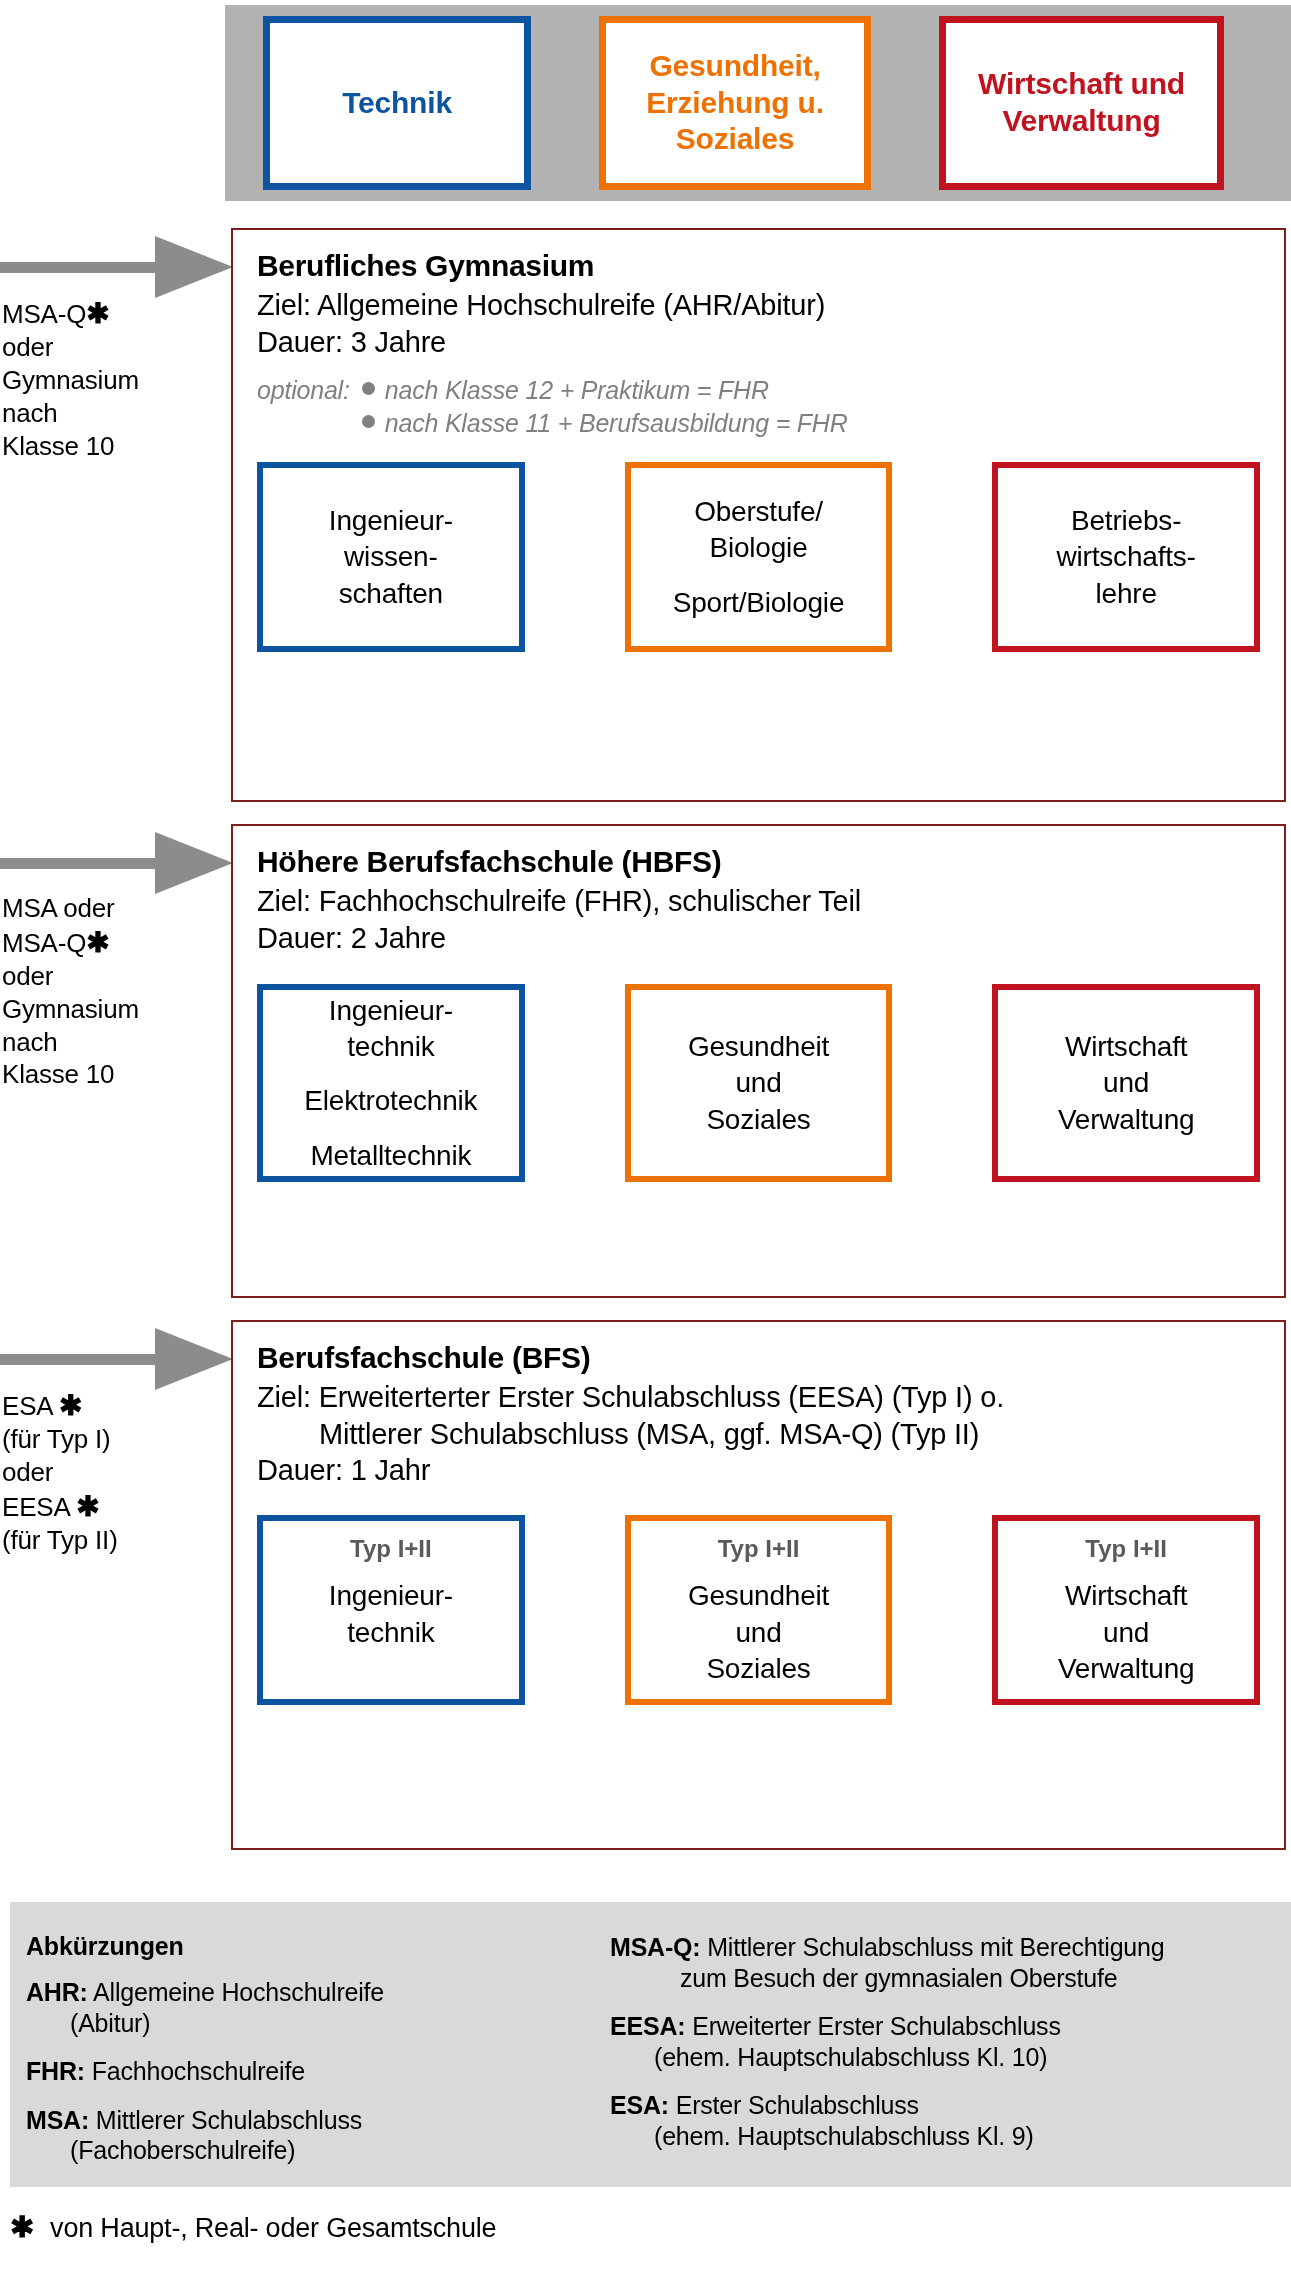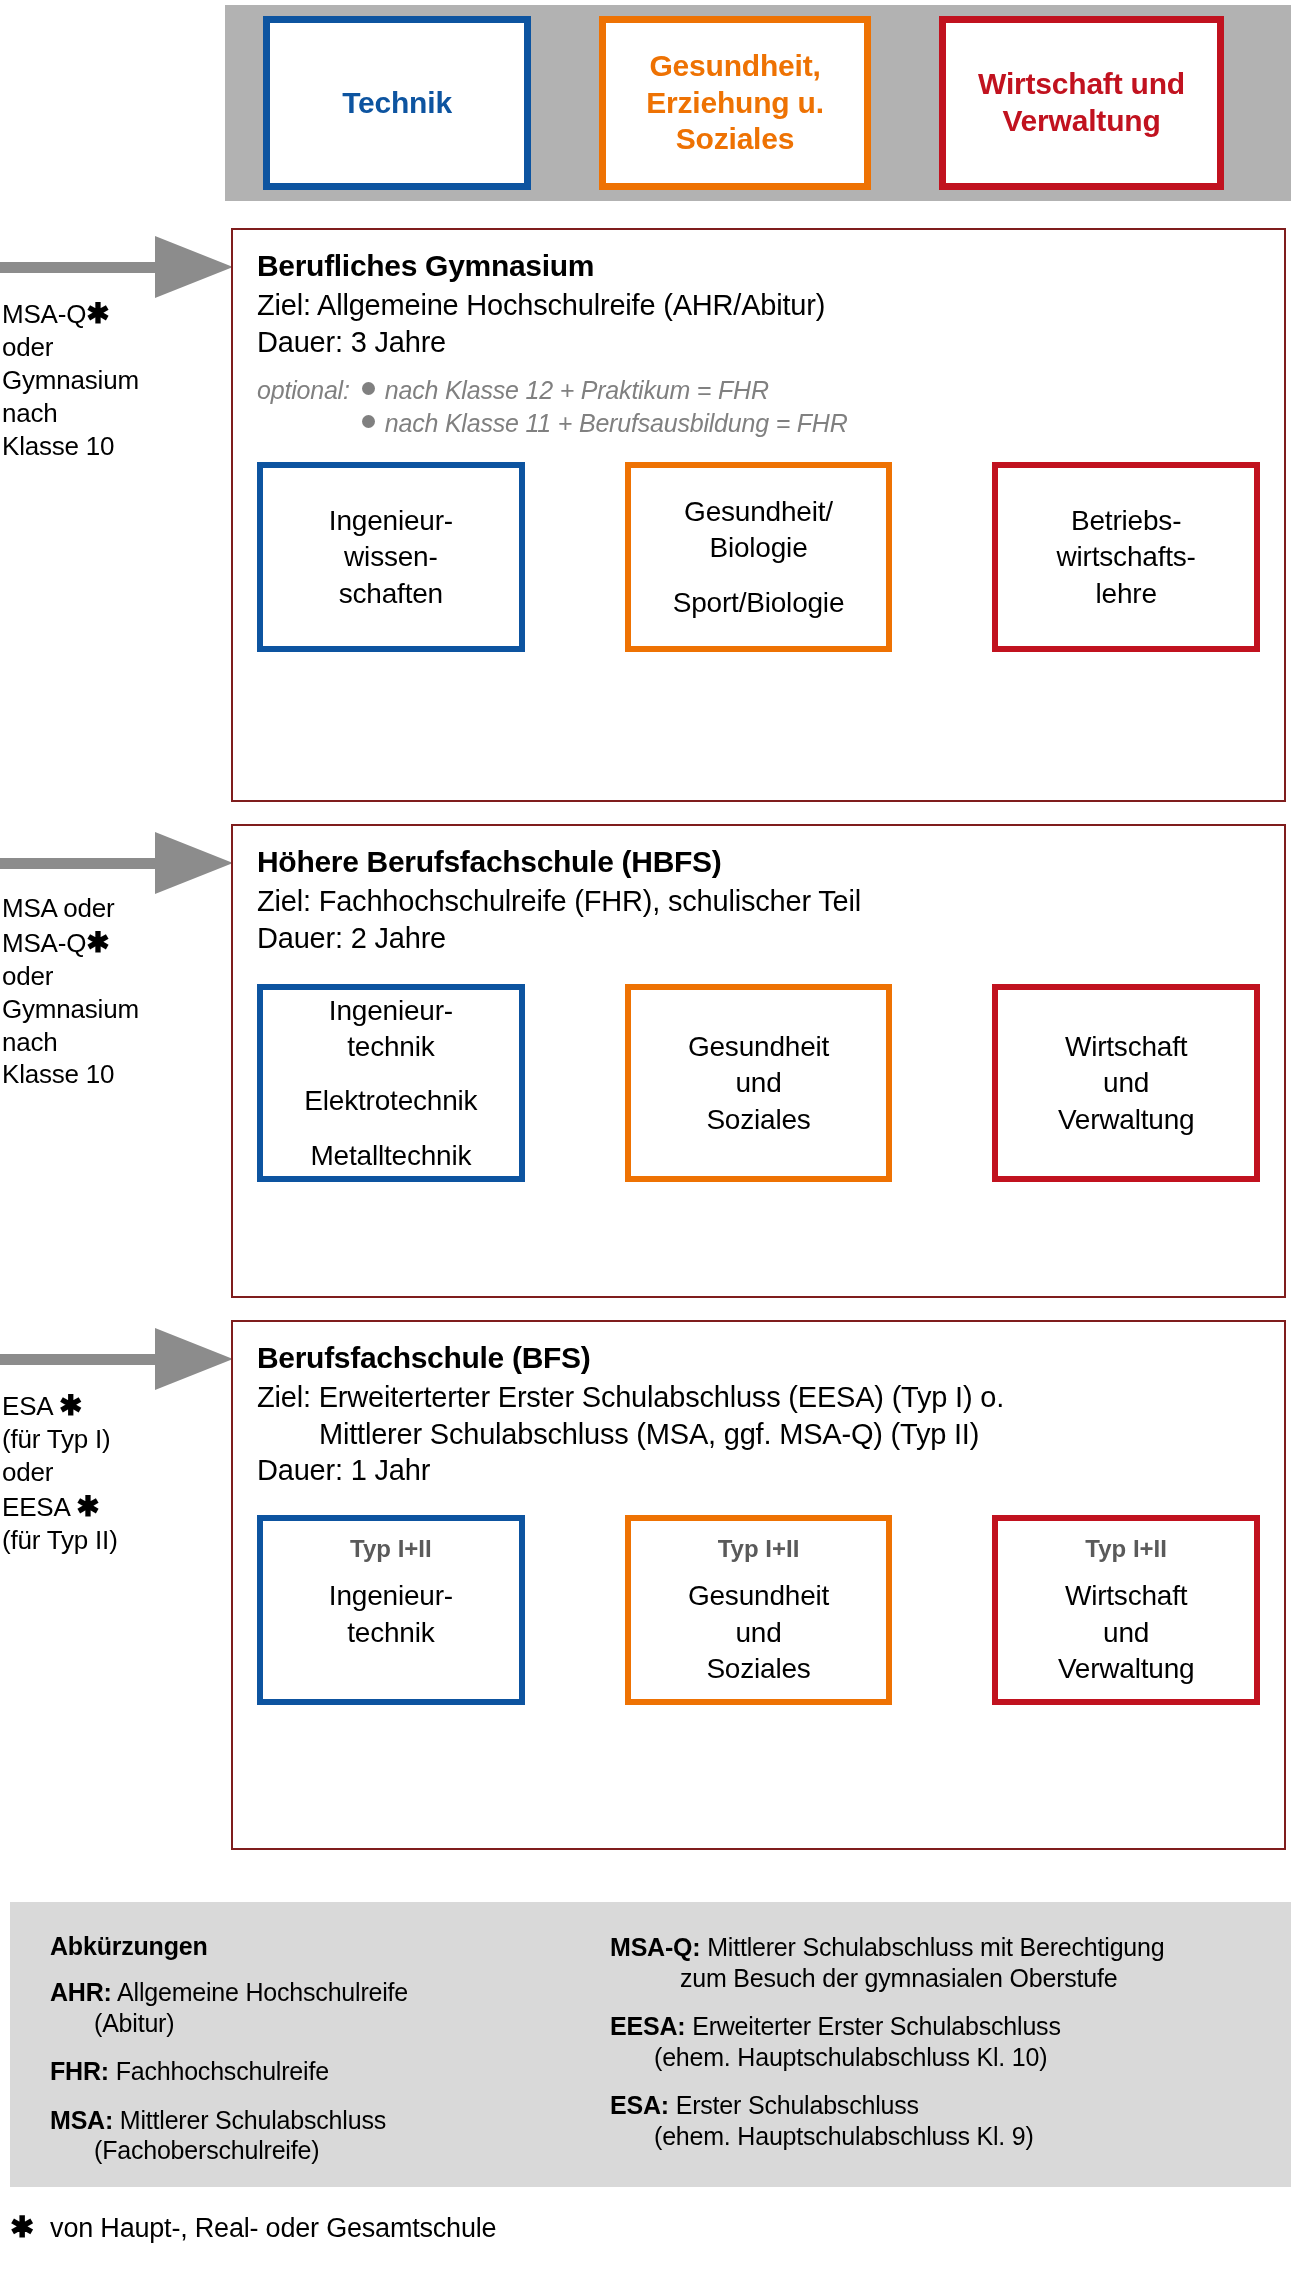--- a/index.html
+++ b/index.html
@@ -199,21 +199,21 @@
     left: 10px;
     top: 1902px;
     width: 1281px;
     height: 285px;
     background: #d9d9d9;
     box-sizing: border-box;
     display: flex;
     padding: 30px 0 0 0;
   }
   .legend-col { box-sizing: border-box; }
-  .legend-col-left  { width: 580px; padding-left: 40px; }
+  .legend-col-left  { width: 580px; padding-left: 16px; }
   .legend-col-right { width: 700px; padding-left: 20px; }
   .legend-heading {
     font-weight: bold;
     font-size: 25px;
     margin-bottom: 16px;
     letter-spacing: -0.2px;
   }
   .legend-entry { margin-bottom: 18px; font-size: 25px; line-height: 1.22; letter-spacing: -0.2px; }
   .legend-entry .abbr { font-weight: bold; }
   .legend-entry .cont { display: block; padding-left: 44px; }
@@ -284,21 +284,21 @@
     <div class="sub-box blue">
       <div class="sub-lines">
         <div class="sub-line">Ingenieur-</div>
         <div class="sub-line">wissen-</div>
         <div class="sub-line">schaften</div>
       </div>
     </div>
     <div class="gap1"></div>
     <div class="sub-box orange">
       <div class="sub-lines">
-        <div class="sub-line">Gesundheit/</div>
+        <div class="sub-line">Oberstufe/</div>
         <div class="sub-line">Biologie</div>
         <div class="sub-line spaced">Sport/Biologie</div>
       </div>
     </div>
     <div class="gap2"></div>
     <div class="sub-box red">
       <div class="sub-lines">
         <div class="sub-line">Betriebs-</div>
         <div class="sub-line">wirtschafts-</div>
         <div class="sub-line">lehre</div>

